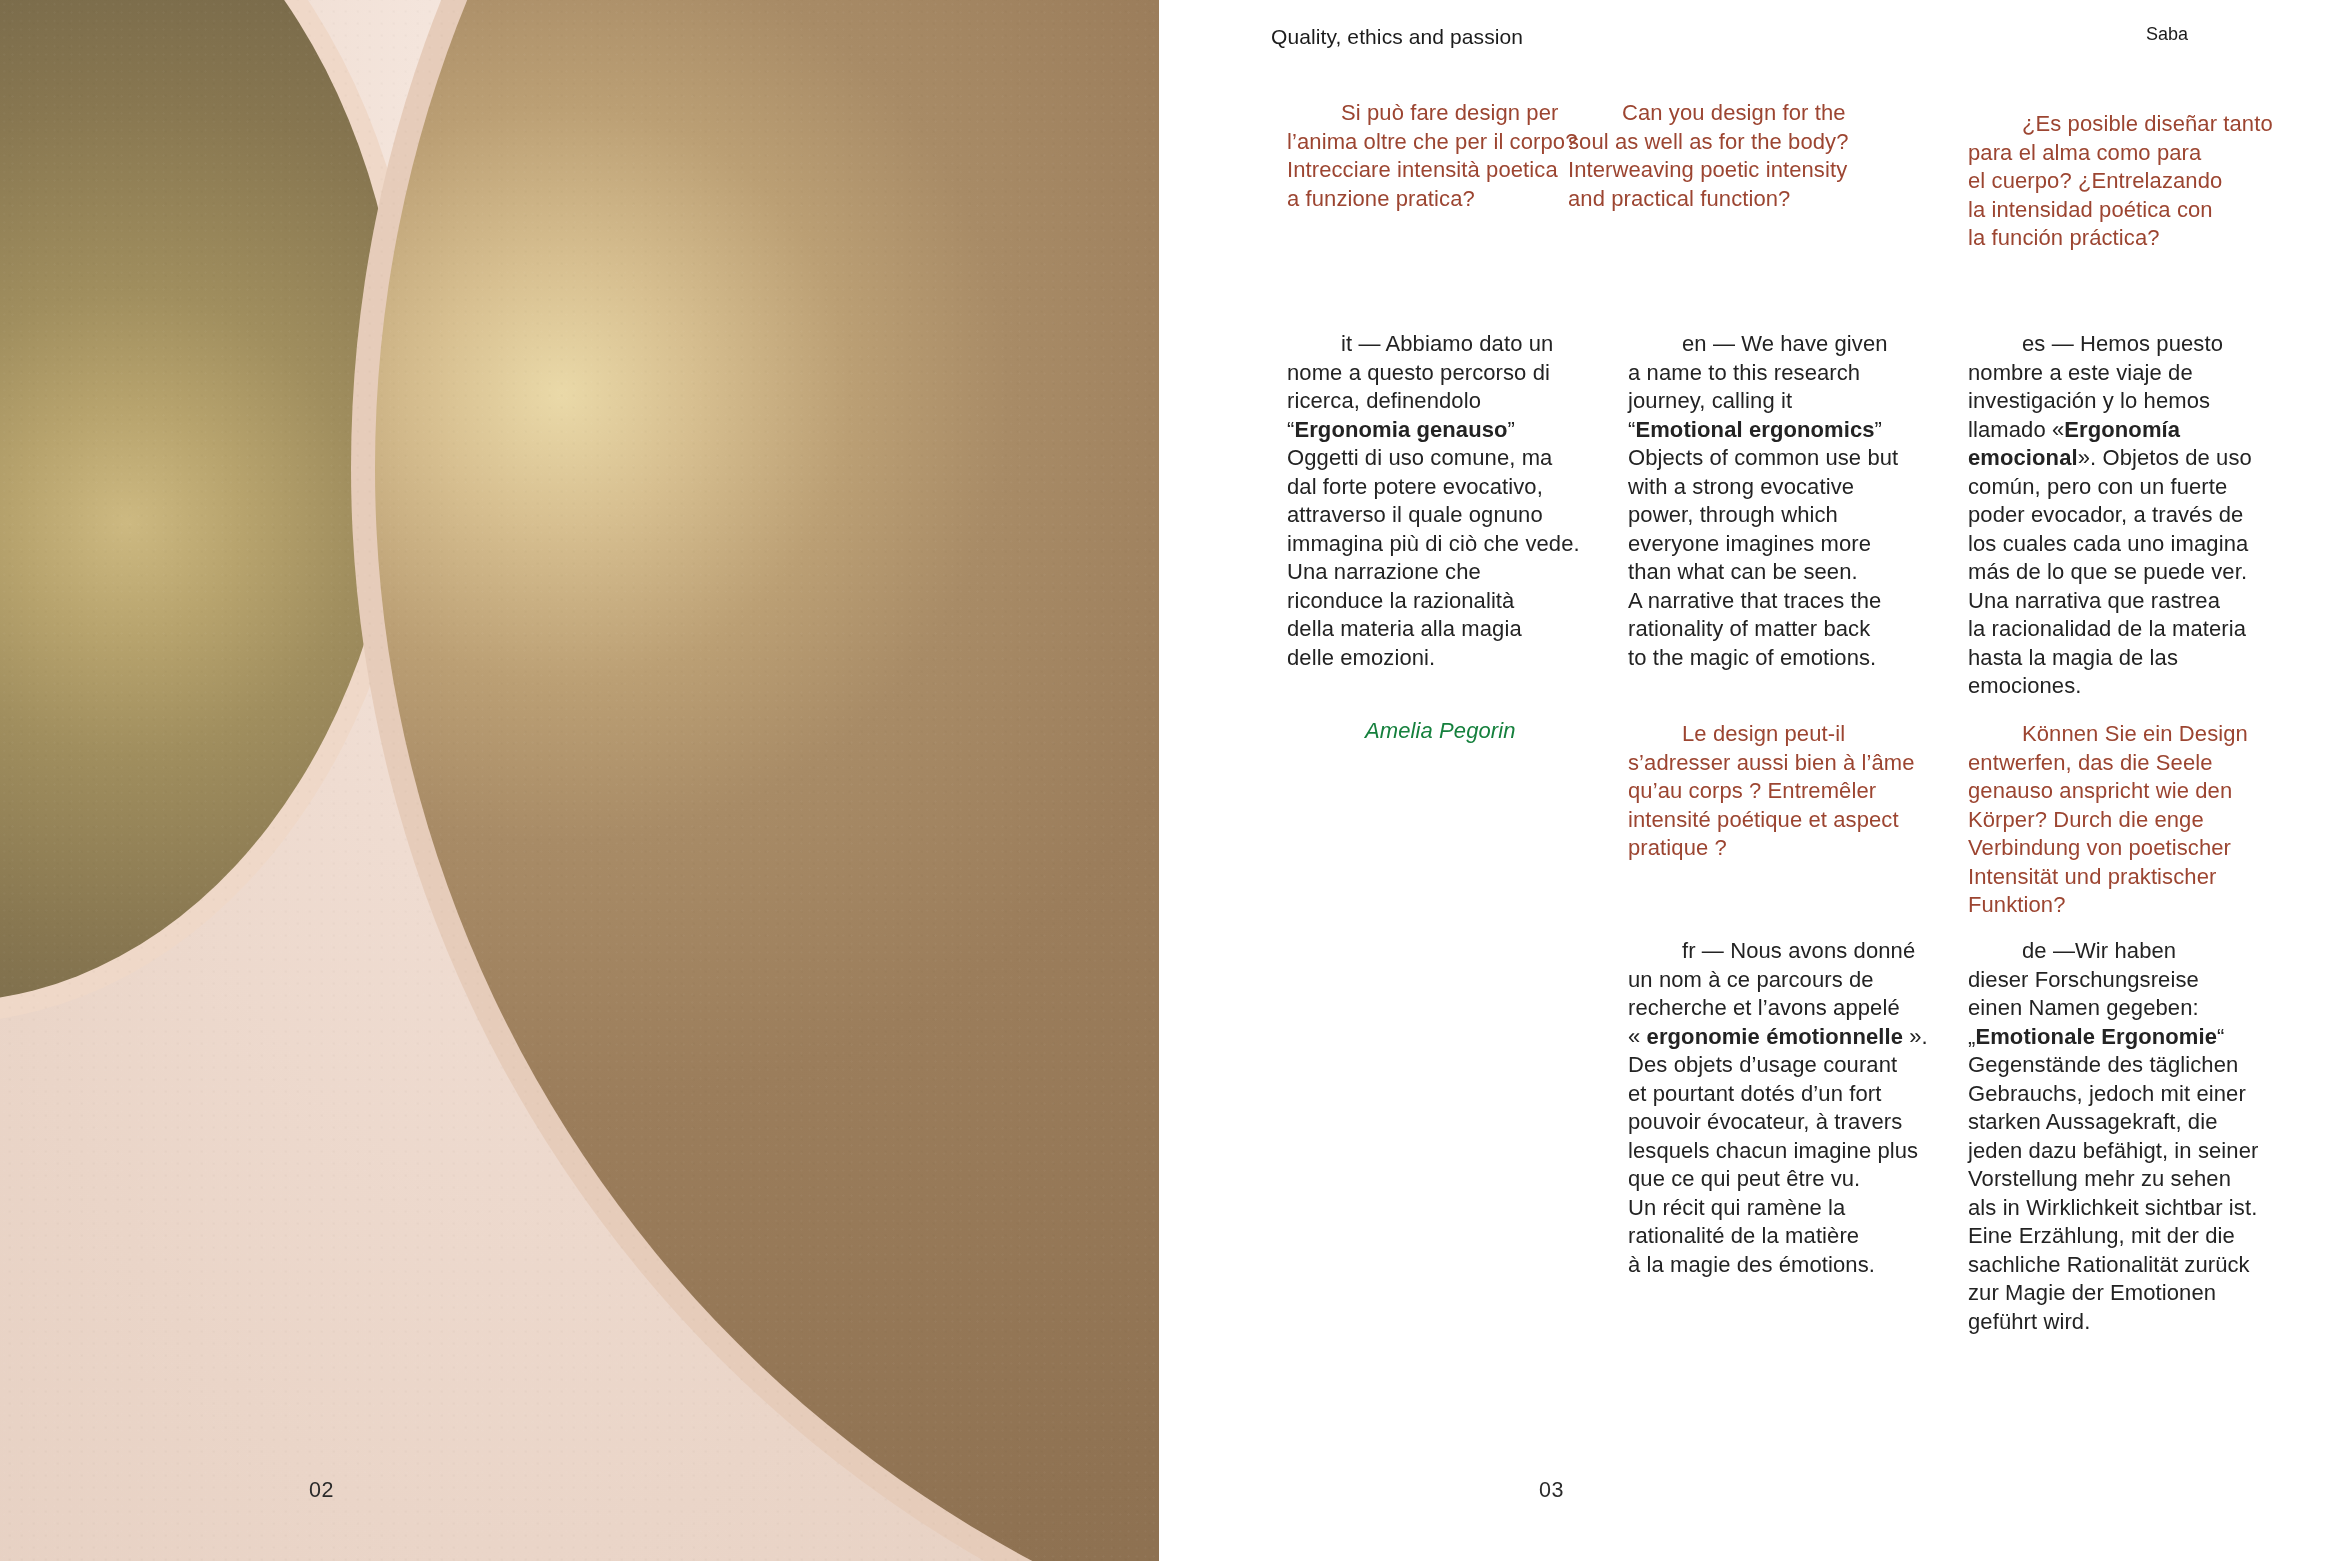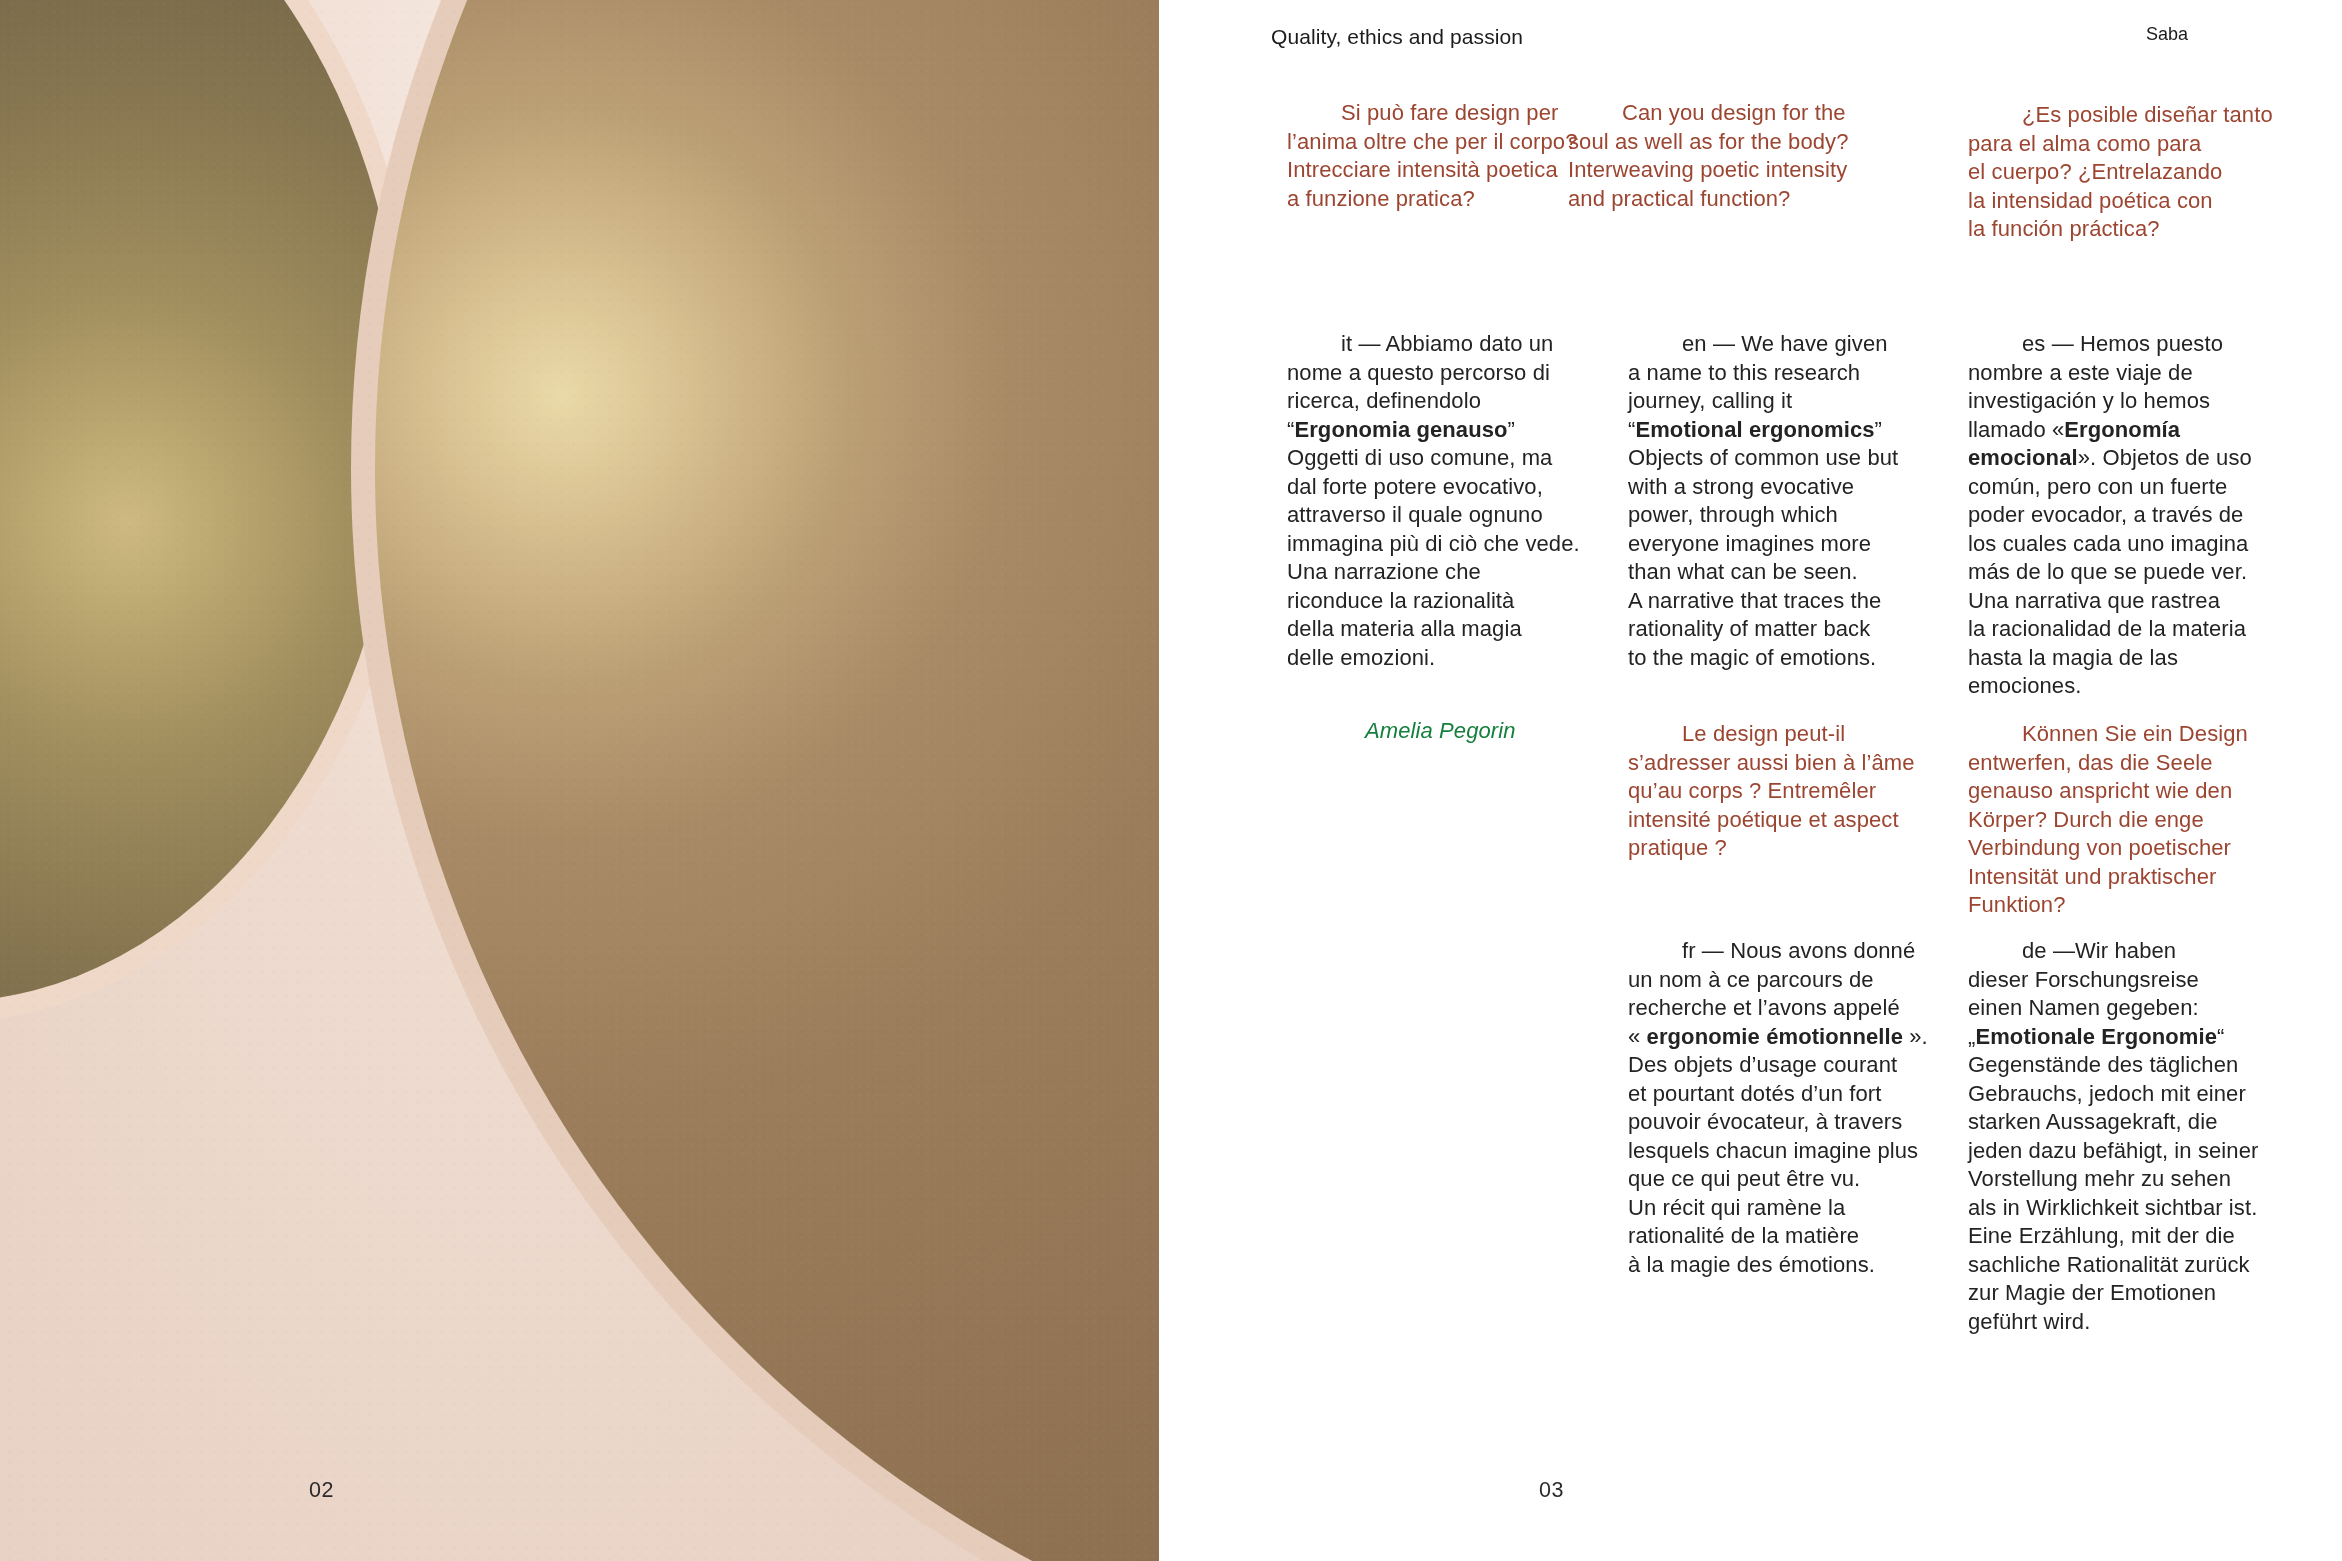--- a/index.html
+++ b/index.html
@@ -70,21 +70,21 @@
 <div class="brand" style="left:2146px;top:24px;">Saba</div>
 
 <div class="prose red indent" style="left:1271px;top:99px;width:328px;">Si può fare design per
 l’anima oltre che per il corpo?
 Intrecciare intensità poetica
 a funzione pratica?</div>
 <div class="prose red indent" style="left:1552px;top:99px;width:330px;">Can you design for the
 soul as well as for the body?
 Interweaving poetic intensity
 and practical function?</div>
-<div class="prose red indent" style="left:1952px;top:101px;width:349px;">¿Es posible diseñar tanto
+<div class="prose red indent" style="left:1952px;top:110px;width:349px;">¿Es posible diseñar tanto
 para el alma como para
 el cuerpo? ¿Entrelazando
 la intensidad poética con
 la función práctica?</div>
 
 <div class="prose indent" style="left:1271px;top:330px;width:332px;"><span>it — Abbiamo dato un
 nome a questo percorso di
 ricerca, definendolo
 “</span><span class="b">Ergonomia genauso</span><span>”
 Oggetti di uso comune, ma

